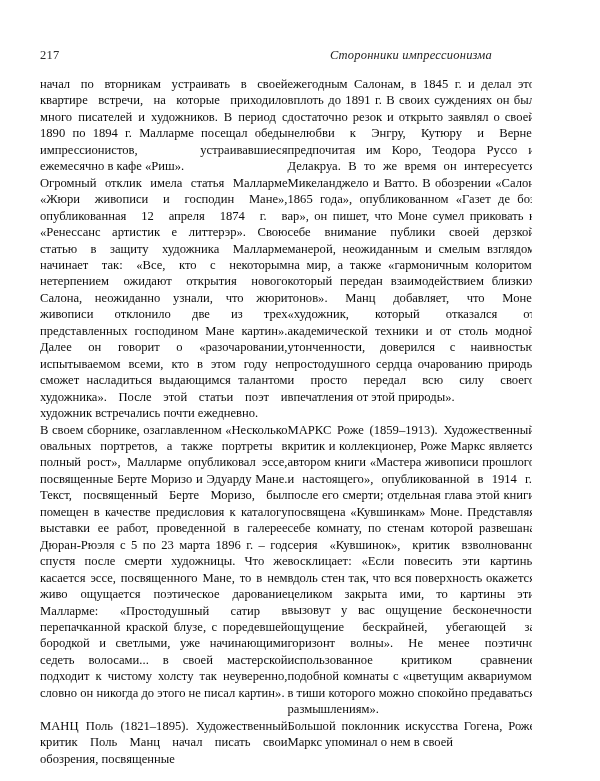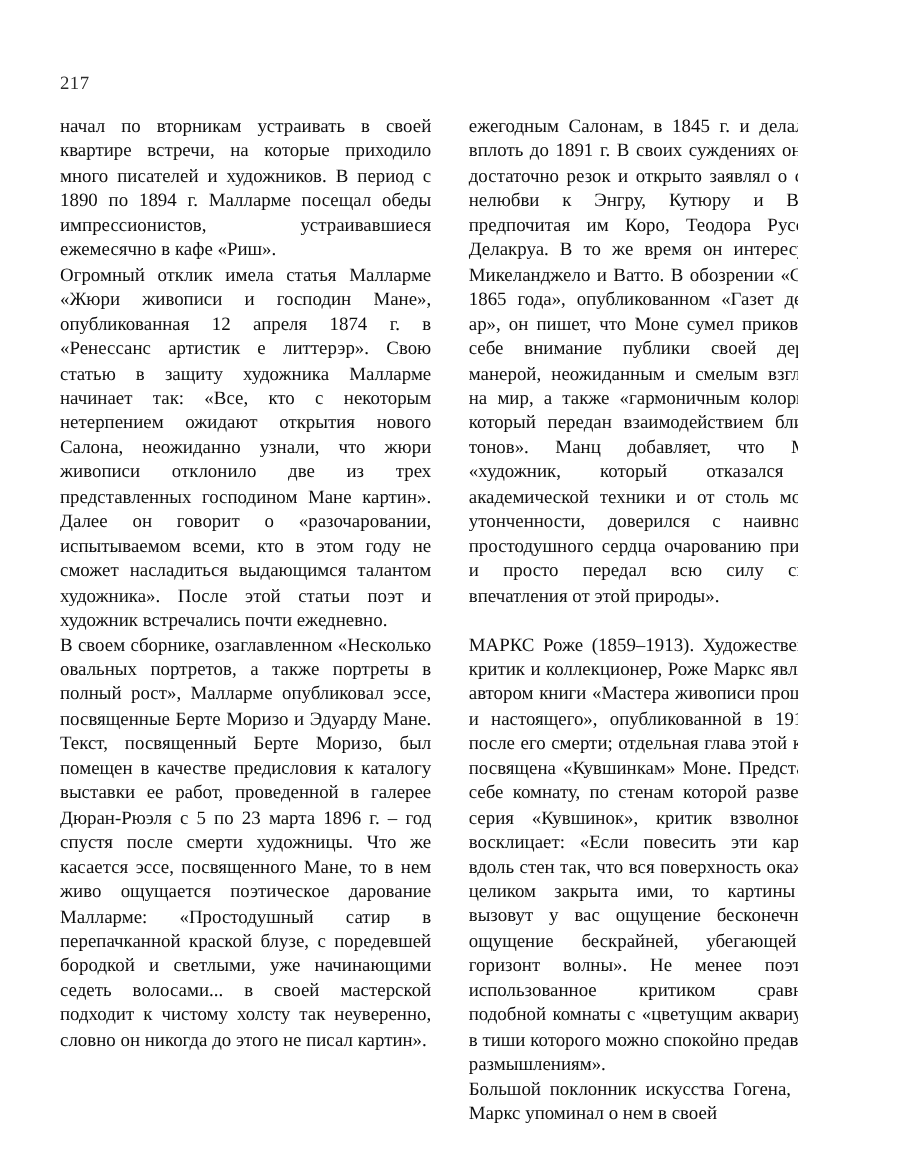--- a/index.html
+++ b/index.html
@@ -41,21 +41,20 @@
     color: #1c1c1c;
     letter-spacing: 0.2px;
   }
   .columns {
     position: absolute;
     left: 40px;
     top: 76px;
     width: 520px;
     height: 690px;
     display: flex;
-    gap: 25px;
   }
   .col {
     width: 247.5px;
     box-sizing: border-box;
   }
   .col p {
     margin: 0;
     font-size: 12.6px;
     line-height: 16.45px;
     text-align: justify;
@@ -86,29 +85,31 @@
     background: transparent;
   }
 </style>
 </head>
 <body>
 
 <div class="page">
 
   <div class="running-head">
     <span class="folio">217</span>
+    <span class="head-title">Сторонники импрессионизма</span>
   </div>
 
   <div class="columns">
 
     <div class="col">
       <p class="cont">начал по вторникам устраивать в своей квартире встречи, на которые приходило много писателей и художников. В период с 1890 по 1894 г. Малларме посещал обеды импрессионистов, устраивавшиеся ежемесячно в кафе «Риш».</p>
       <p class="para">Огромный отклик имела статья Малларме «Жюри живописи и господин Мане», опубликованная 12 апреля 1874 г. в «Ренессанс артистик е литтерэр». Свою статью в защиту художника Малларме начинает так: «Все, кто с некоторым нетерпением ожидают открытия нового Салона, неожиданно узнали, что жюри живописи отклонило две из трех представленных господином Мане картин». Далее он говорит о «разочаровании, испытываемом всеми, кто в этом году не сможет насладиться выдающимся талантом художника». После этой статьи поэт и художник встречались почти ежедневно.</p>
       <p class="para">В своем сборнике, озаглавленном «Несколько овальных портретов, а также портреты в полный рост», Малларме опубликовал эссе, посвященные Берте Моризо и Эдуарду Мане. Текст, посвященный Берте Моризо, был помещен в качестве предисловия к каталогу выставки ее работ, проведенной в галерее Дюран-Рюэля с 5 по 23 марта 1896 г. – год спустя после смерти художницы. Что же касается эссе, посвященного Мане, то в нем живо ощущается поэтическое дарование Малларме: «Простодушный сатир в перепачканной краской блузе, с поредевшей бородкой и светлыми, уже начинающими седеть волосами... в своей мастерской подходит к чистому холсту так неуверенно, словно он никогда до этого не писал картин».</p>
       <div class="entry-gap"></div>
+      <p class="para"><span class="lemma">МАНЦ Поль</span><span> (1821–1895). Художественный критик Поль Манц начал писать свои обозрения, посвященные</span></p>
     </div>
 
     <div class="col">
       <p class="cont">ежегодным Салонам, в 1845 г. и делал это вплоть до 1891 г. В своих суждениях он был достаточно резок и открыто заявлял о своей нелюбви к Энгру, Кутюру и Верне, предпочитая им Коро, Теодора Руссо и Делакруа. В то же время он интересуется Микеланджело и Ватто. В обозрении «Салон 1865 года», опубликованном «Газет де боз ар», он пишет, что Моне сумел приковать к себе внимание публики своей дерзкой манерой, неожиданным и смелым взглядом на мир, а также «гармоничным колоритом, который передан взаимодействием близких тонов». Манц добавляет, что Моне, «художник, который отказался от академической техники и от столь модной утонченности, доверился с наивностью простодушного сердца очарованию природы и просто передал всю силу своего впечатления от этой природы».</p>
       <div class="entry-gap"></div>
       <p class="para"><span class="lemma">МАРКС Роже</span><span> (1859–1913). Художественный критик и коллекционер, Роже Маркс является автором книги «Мастера живописи прошлого и настоящего», опубликованной в 1914 г., после его смерти; отдельная глава этой книги посвящена «Кувшинкам» Моне. Представляя себе комнату, по стенам которой развешана серия «Кувшинок», критик взволнованно восклицает: «Если повесить эти картины вдоль стен так, что вся поверхность окажется целиком закрыта ими, то картины эти вызовут у вас ощущение бесконечности, ощущение бескрайней, убегающей за горизонт волны». Не менее поэтично использованное критиком сравнение подобной комнаты с «цветущим аквариумом, в тиши которого можно спокойно предаваться размышлениям».</span></p>
       <p class="para">Большой поклонник искусства Гогена, Роже Маркс упоминал о нем в своей</p>
     </div>
 
   </div>

